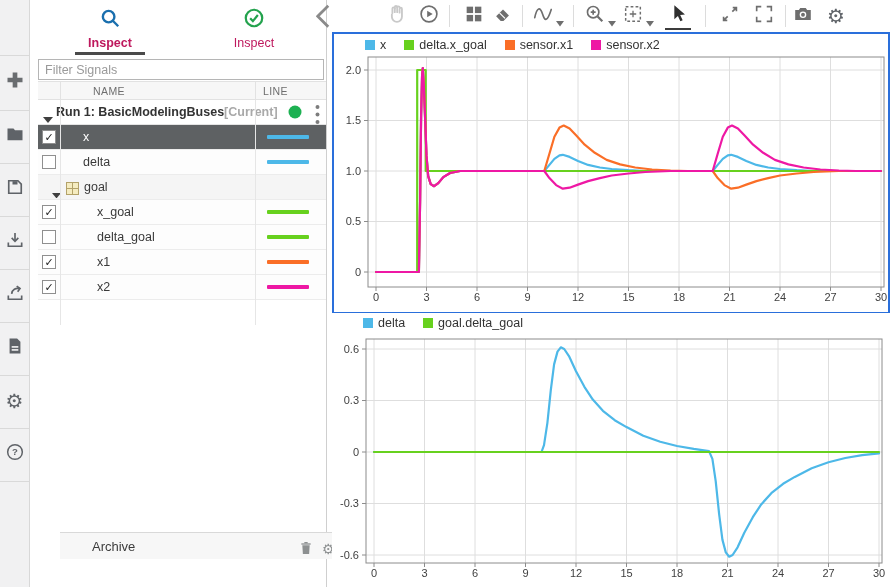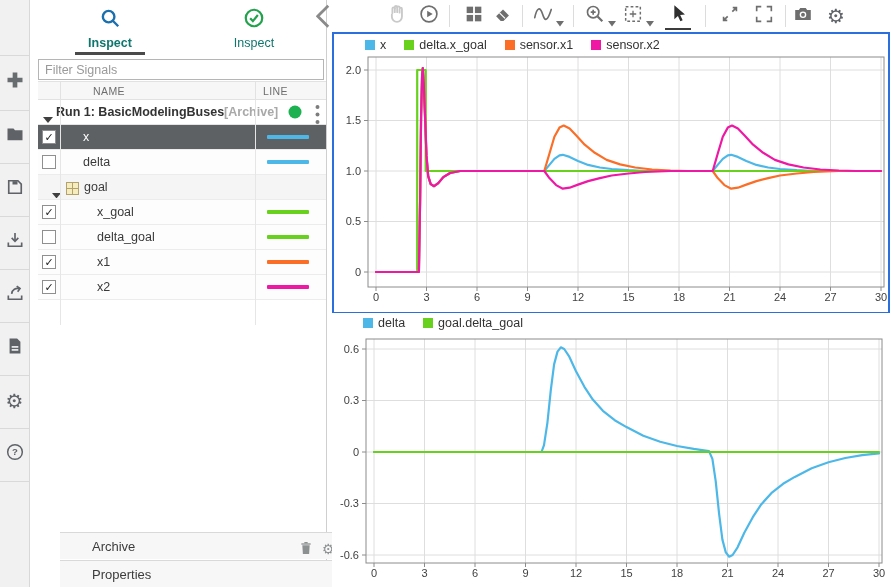--- a/index.html
+++ b/index.html
@@ -10,21 +10,21 @@
   .strip{position:absolute;left:0;top:0;width:30px;height:587px;background:#f1f1f2;border-right:1px solid #d8d8d8;}
   .strip .sep{position:absolute;left:0;width:29px;height:1px;background:#d9d9d9;}
   .strip .s-item{position:absolute;left:0;width:29px;height:40px;display:flex;align-items:center;justify-content:center;cursor:pointer;}
   .strip svg{width:20px;height:20px;}
   .gear-glyph{font-size:20px;color:#5f6368;line-height:1;}
   
   .panel{position:absolute;left:30px;top:0;width:297px;height:587px;background:#fff;border-right:1px solid #cfcfcf;}
   .tabs{position:absolute;left:8px;top:0;width:288px;height:55px;display:flex;}
   .tab{flex:1;display:flex;flex-direction:column;align-items:center;padding-top:7px;cursor:pointer;position:relative;}
   .tab .t-icon svg{width:22px;height:22px;}
-  .tab .t-label{font-size:12.5px;margin-top:3px;color:#0f766e;}
+  .tab .t-label{font-size:12.5px;margin-top:3px;color:#be185d;}
   .tab.active .t-label{font-weight:bold;}
   .tab.active:after{content:"";position:absolute;bottom:0;left:50%;margin-left:-35px;width:70px;height:3px;background:#4a4a4a;}
   .collapse-btn{position:absolute;left:286px;top:4px;width:14px;height:16px;cursor:pointer;}
   .filter{position:absolute;left:8px;top:59px;width:286px;height:21px;border:1px solid #b5b5b5;font-size:12.5px;
           font-family:"Liberation Sans","DejaVu Sans",sans-serif;padding:0 6px;color:#4c1d95;outline:none;}
   .filter::placeholder{color:#9a9a9a;}
   .thead{position:absolute;left:8px;top:81px;width:288px;height:19px;background:#f7f7f7;border-top:1px solid #e2e2e2;
          border-bottom:1px solid #e2e2e2;font-size:10.5px;color:#6e6e6e;letter-spacing:.4px;}
   .thead .cname{position:absolute;left:27px;top:3px;margin-left:28px;}
   .thead .cline{position:absolute;left:225px;top:3px;}
@@ -159,21 +159,21 @@
       <span class="cname">NAME</span>
       <span class="cline">LINE</span>
       <span style="position:absolute;left:22px;top:0;width:1px;height:19px;background:#e2e2e2;"></span>
       <span style="position:absolute;left:217px;top:0;width:1px;height:19px;background:#e2e2e2;"></span>
     </div>
     <div class="tree" id="tree">
         <div class="runrow">
           <span class="tri" style="left: 5px;"><svg viewBox="0 0 10 6" width="10" height="6">
               <path d="M0 0h10L5 6Z" fill="#3f3f3f"></path>
             </svg></span>
-          <span class="rlbl">Run 1: BasicModelingBuses<span class="rsuffix">[Archive]</span></span>
+          <span class="rlbl">Run 1: BasicModelingBuses<span class="rsuffix">[Current]</span></span>
           <span class="dot"><svg viewBox="0 0 14 14">
               <circle cx="7" cy="7" r="6.5" fill="#1db152"></circle>
             </svg></span>
           <span class="kebab"><svg viewBox="0 0 6 18">
               <g fill="#7d7d7d">
                 <circle cx="3" cy="2.5" r="1.7"></circle>
                 <circle cx="3" cy="9" r="1.7"></circle>
                 <circle cx="3" cy="15.5" r="1.7"></circle>
               </g>
             </svg></span>
@@ -221,26 +221,20 @@
       </div>
     <div class="bar" style="top:532px;height:27px;" id="archiveBar">
       <span class="blbl">Archive</span>
     <span class="bicon" style="left: 238px;"><svg viewBox="0 0 24 24" width="16" height="16">
             <path d="M6.5 8h11l-.8 13h-9.4Z" fill="#8d9091"></path>
             <rect x="5" y="5" width="14" height="2" fill="#8d9091"></rect>
             <rect x="9.5" y="3" width="5" height="2" fill="#8d9091"></rect>
           </svg></span>
         <span class="bicon" style="left: 262px;"><span class="gear-glyph" style="font-size:14px;color:#8d9091;">⚙</span></span>
         <span class="bicon" style="left: 284px;"><svg viewBox="0 0 14 8" width="14" height="8">
-            <path d="M1 7l6-6 6 6" fill="none" stroke="#909090" stroke-width="1.6"></path>
-          </svg></span>
-      </div>
-    <div class="bar" style="top:560px;height:27px;" id="propsBar">
-      <span class="blbl">Properties</span>
-    <span class="bicon" style="left: 284px;"><svg viewBox="0 0 14 8" width="14" height="8">
             <path d="M1 7l6-6 6 6" fill="none" stroke="#909090" stroke-width="1.6"></path>
           </svg></span>
       </div>
   <div class="vline" style="left: 30px; height: 225px;"></div>
       <div class="vline" style="left: 225px; height: 225px;"></div>
     </div>
 
   <div class="ptoolbar" id="ptoolbar">
       <div class="ptb-sep" style="left: 117px;"></div>
       <div class="ptb-sep" style="left: 190px;"></div>

